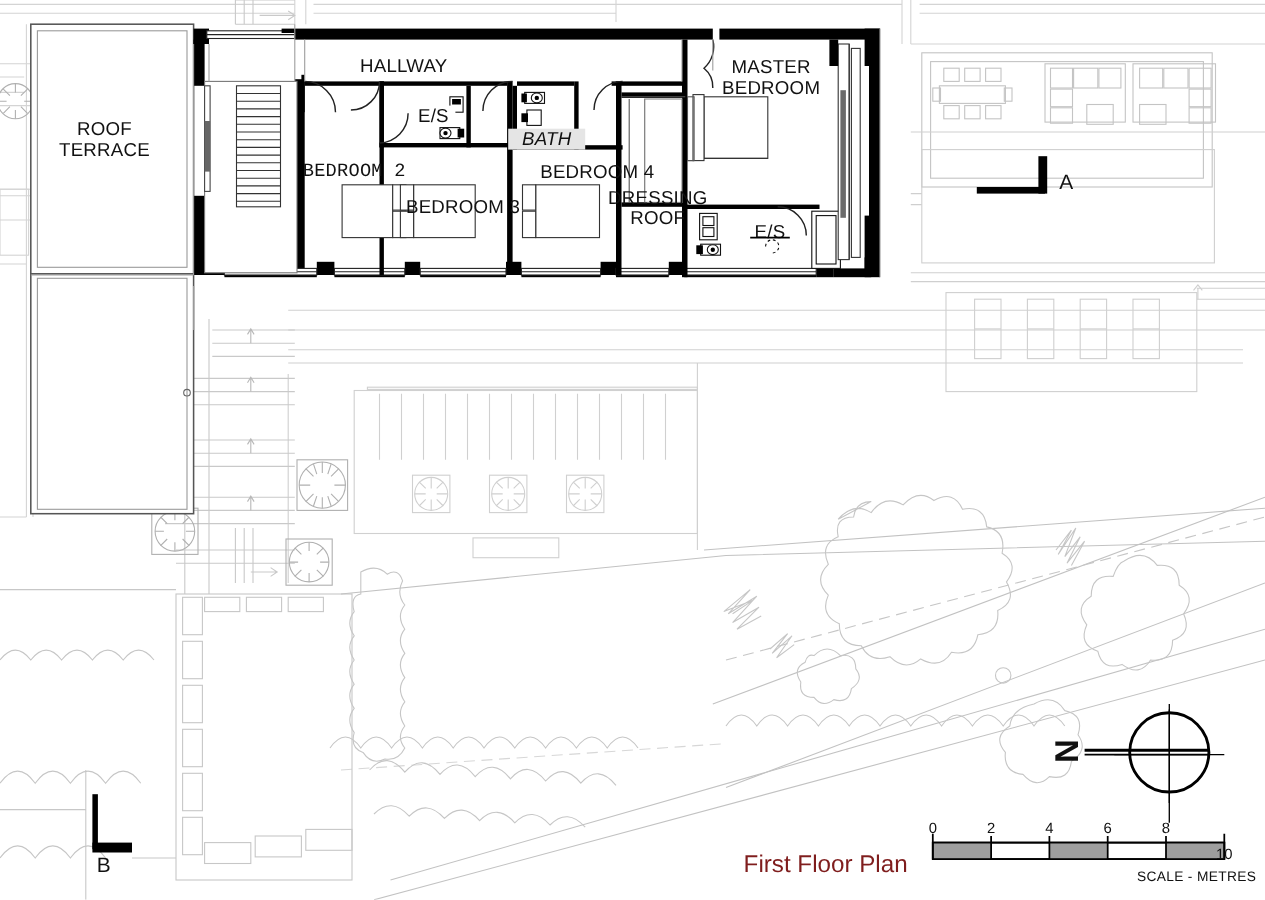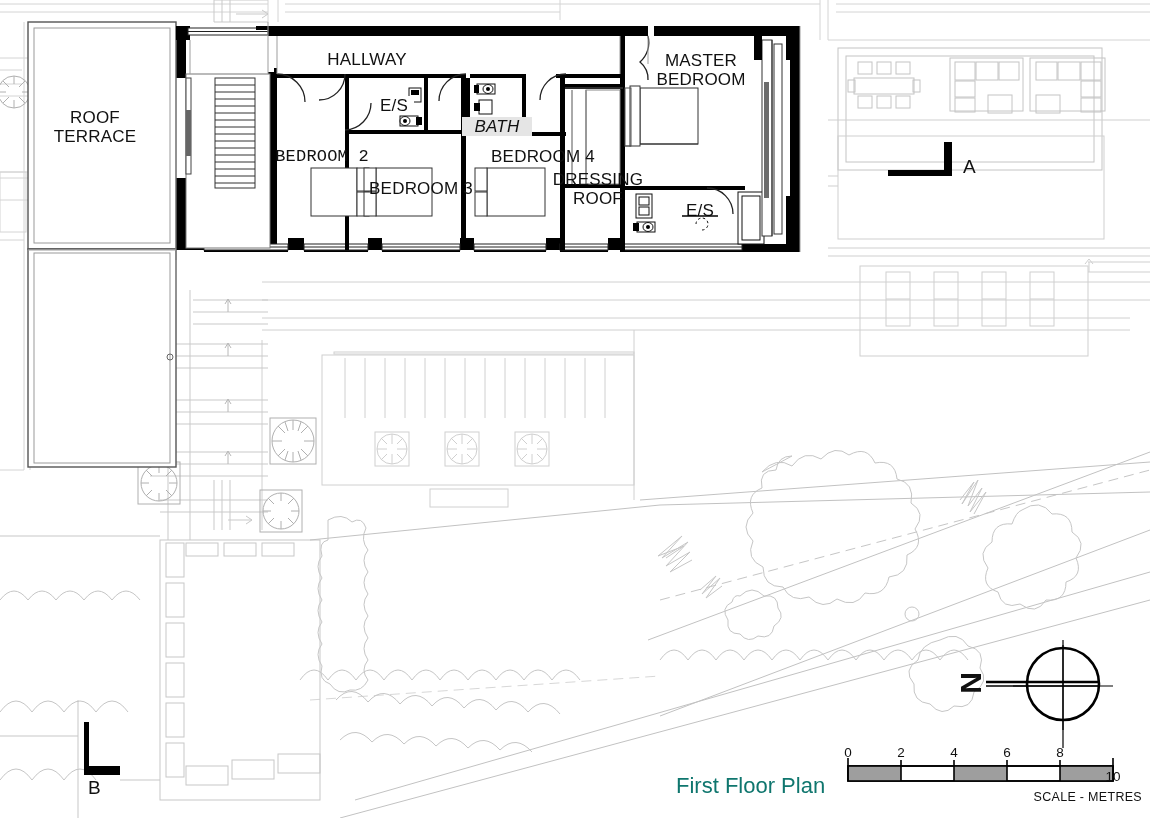--- a/index.html
+++ b/index.html
@@ -5,21 +5,21 @@
   html,body{margin:0;padding:0;background:#ffffff;}
   body{width:1150px;height:818px;overflow:hidden;
        font-family:"Liberation Sans","DejaVu Sans",sans-serif;}
   #sheet{position:relative;width:1150px;height:818px;background:#fff;}
   svg.layer{position:absolute;left:0;top:0;width:1150px;height:818px;}
   .lbl{position:absolute;font-family:"Liberation Sans","DejaVu Sans",sans-serif;
        color:#111;white-space:pre;line-height:1.12;}
   .room-lbl{font-size:17px;letter-spacing:.2px;}
   .room-lbl.c{text-align:center;}
   .sec-lbl{font-size:19px;}
-  .title-lbl{font-size:22px;color:#0f766e;}
+  .title-lbl{font-size:22px;color:#7f1d1d;}
   .scale-num{font-size:13.5px;}
   .scale-cap{font-size:12.5px;letter-spacing:.3px;margin-left:29px;}
   .north-n{font-size:30px;font-weight:bold;transform:rotate(-90deg);
            transform-origin:50% 50%;}
 </style>
 </head>
 <body>
 
 <div id="sheet">
 

